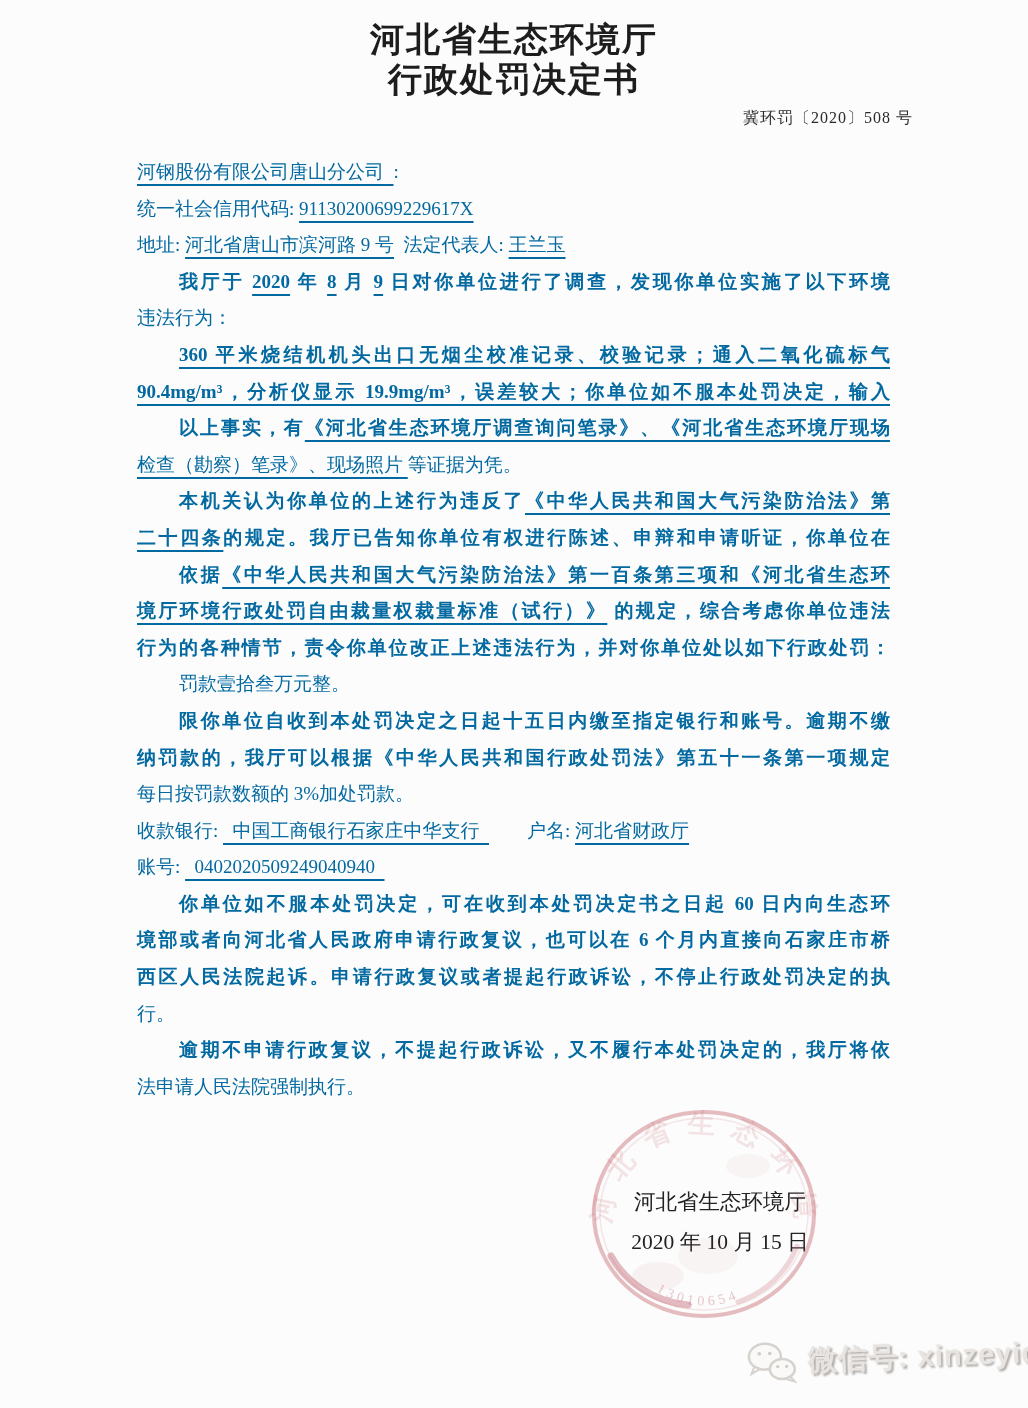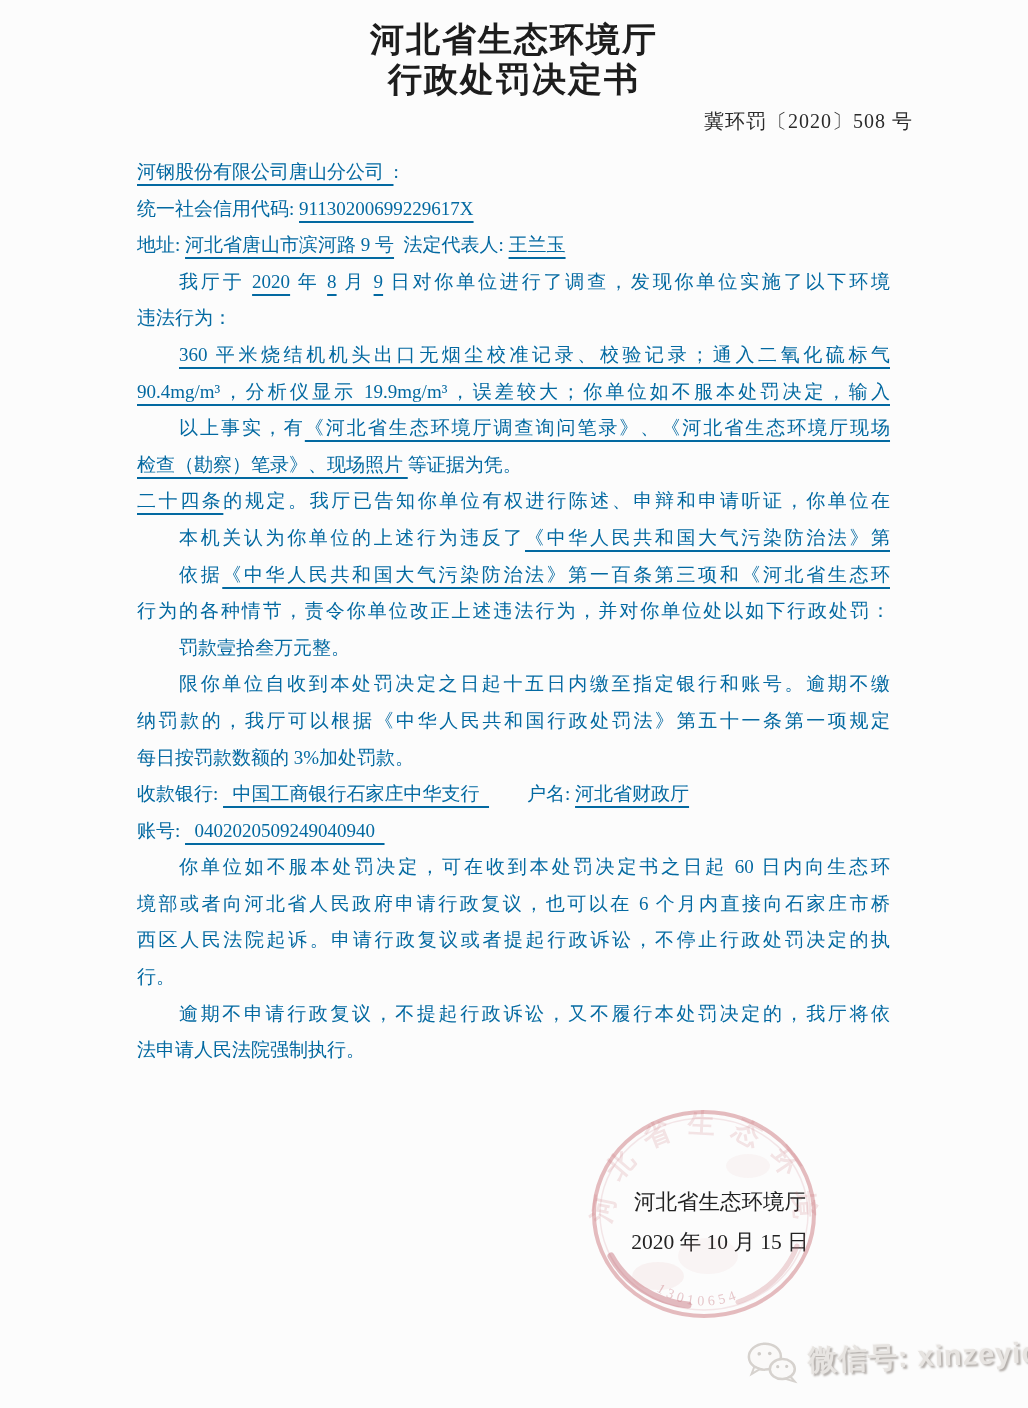--- a/index.html
+++ b/index.html
@@ -12,30 +12,30 @@
   .page{position:absolute;inset:0;padding-left:16px;}
   
   .doc-title{
     position:absolute;top:20px;left:0;width:100%;
     text-align:center;font-weight:700;font-size:34px;line-height:40px;
     letter-spacing:2px;color:#1d1d1d;
   }
   
   .doc-number{
     position:absolute;top:108px;right:115px;
-    font-size:20px;color:#2a2a2a;letter-spacing:1px;
+    font-size:16px;color:#2a2a2a;letter-spacing:1px;
   }
   
   .doc-body{
     position:absolute;left:137px;top:146px;width:753px;
     font-size:19px;line-height:36.6px;color:#0369a1;margin-top:8px;
   }
   .line{white-space:pre-wrap;}
   .line.ind{text-indent:42px;}
-  .line.fl{white-space:normal;text-align:justify;text-align-last:justify;}
+  .line.fl{white-space:normal;text-align:justify;text-align-last:justify;font-weight:bold;}
   .u{
     text-decoration:underline;
     text-decoration-thickness:1.5px;
     text-underline-offset:6px;
     text-decoration-skip-ink:none;
   }
   
   .signature{
     position:absolute;left:565px;top:1182px;width:310px;
     text-align:center;font-size:21.5px;line-height:40px;color:#222;
@@ -73,23 +73,24 @@
   <div class="doc-body">
       <div class="line"><span class="u">河钢股份有限公司唐山分公司  </span><span>:</span></div>
       <div class="line"><span>统一社会信用代码: </span><span class="u">91130200699229617X</span></div>
       <div class="line"><span>地址: </span><span class="u">河北省唐山市滨河路 9 号</span><span>  </span><span>法定代表人: </span><span class="u">王兰玉</span></div>
       <div class="line ind fl"><span>我厅于 </span><span class="u">2020</span><span> 年 </span><span class="u">8</span><span> 月 </span><span class="u">9</span><span> 日对你单位进行了调查，发现你单位实施了以下环境</span></div>
       <div class="line"><span>违法行为：</span></div>
       <div class="line ind fl"><span class="u">360 平米烧结机机头出口无烟尘校准记录、校验记录；通入二氧化硫标气</span></div>
       <div class="line fl"><span class="u">90.4mg/m³，分析仪显示 19.9mg/m³，误差较大；你单位如不服本处罚决定，输入</span></div>
       <div class="line ind fl"><span>以上事实，有</span><span class="u">《河北省生态环境厅调查询问笔录》、《河北省生态环境厅现场</span></div>
       <div class="line"><span class="u">检查（勘察）笔录》、现场照片 </span><span>等证据为凭。</span></div>
+      <div class="line ind fl"><span>本机关认为你单位的上述行为违反了</span><span class="u">《中华人民共和国大气污染防治法》第</span></div>
       <div class="line fl"><span class="u">二十四条</span><span>的规定。我厅已告知你单位有权进行陈述、申辩和申请听证，你单位在</span></div>
-      <div class="line ind fl"><span>本机关认为你单位的上述行为违反了</span><span class="u">《中华人民共和国大气污染防治法》第</span></div>
       <div class="line ind fl"><span>依据</span><span class="u">《中华人民共和国大气污染防治法》第一百条第三项和《河北省生态环</span></div>
+      <div class="line fl"><span class="u">境厅环境行政处罚自由裁量权裁量标准（试行）》</span><span> 的规定，综合考虑你单位违法</span></div>
       <div class="line fl"><span>行为的各种情节，责令你单位改正上述违法行为，并对你单位处以如下行政处罚：</span></div>
       <div class="line ind"><span>罚款壹拾叁万元整。</span></div>
       <div class="line ind fl"><span>限你单位自收到本处罚决定之日起十五日内缴至指定银行和账号。逾期不缴</span></div>
       <div class="line fl"><span>纳罚款的，我厅可以根据《中华人民共和国行政处罚法》第五十一条第一项规定</span></div>
       <div class="line"><span>每日按罚款数额的 3%加处罚款。</span></div>
       <div class="line"><span>收款银行: </span><span class="u">  中国工商银行石家庄中华支行  </span><span>        </span><span>户名: </span><span class="u">河北省财政厅</span></div>
       <div class="line"><span>账号: </span><span class="u">  0402020509249040940  </span></div>
       <div class="line ind fl"><span>你单位如不服本处罚决定，可在收到本处罚决定书之日起 60 日内向生态环</span></div>
       <div class="line fl"><span>境部或者向河北省人民政府申请行政复议，也可以在 6 个月内直接向石家庄市桥</span></div>
       <div class="line fl"><span>西区人民法院起诉。申请行政复议或者提起行政诉讼，不停止行政处罚决定的执</span></div>

